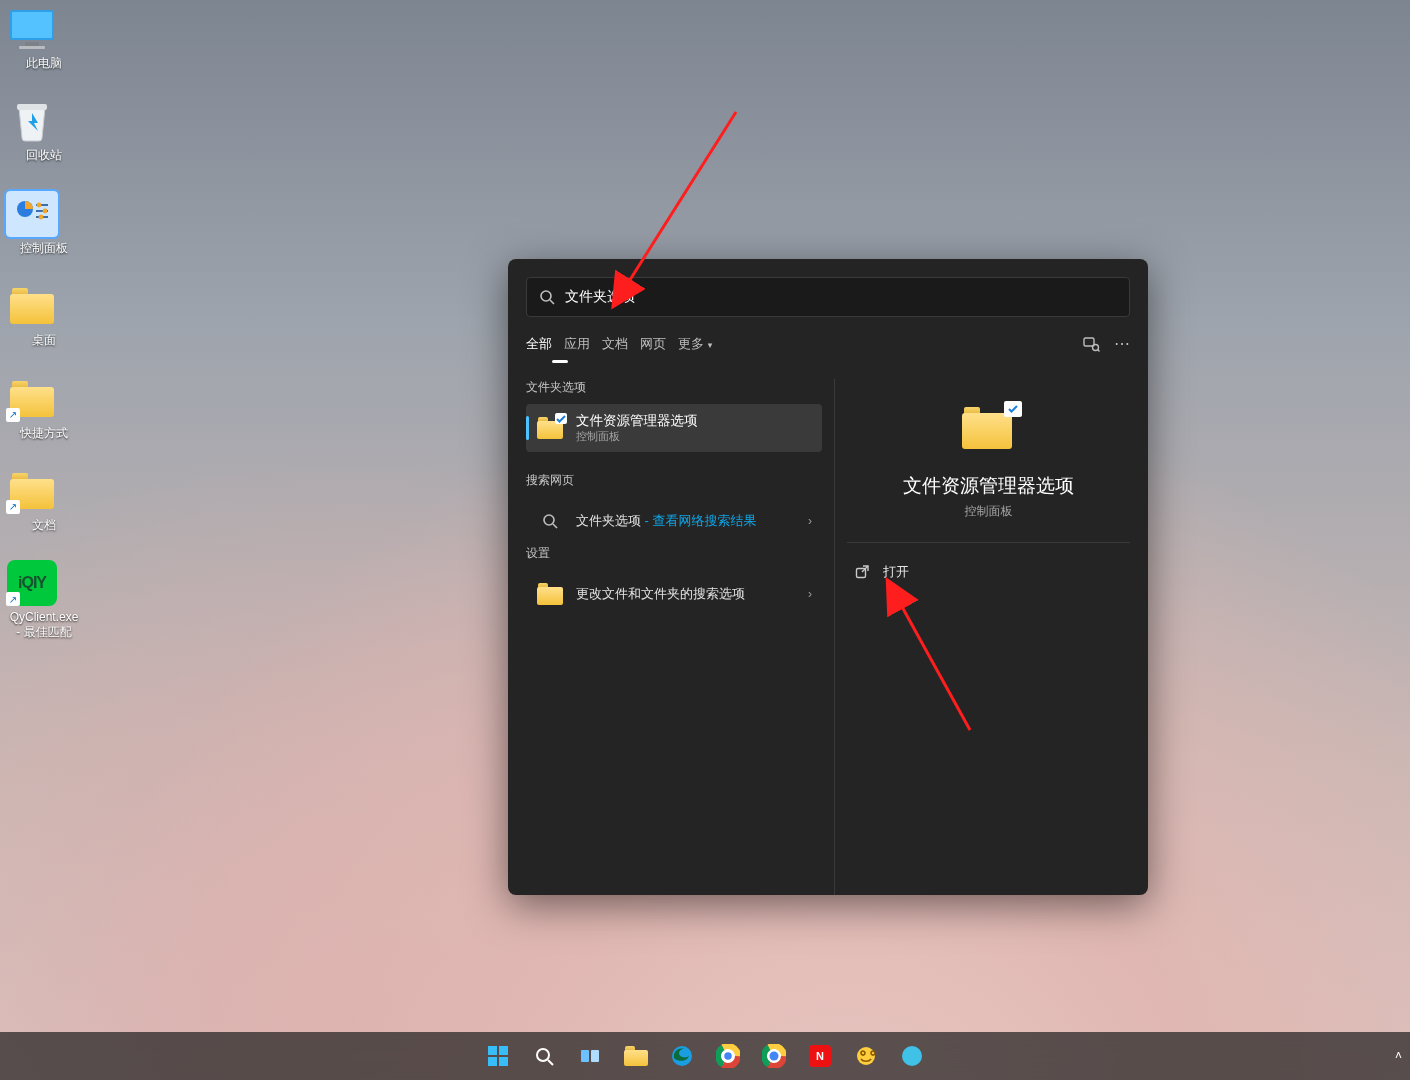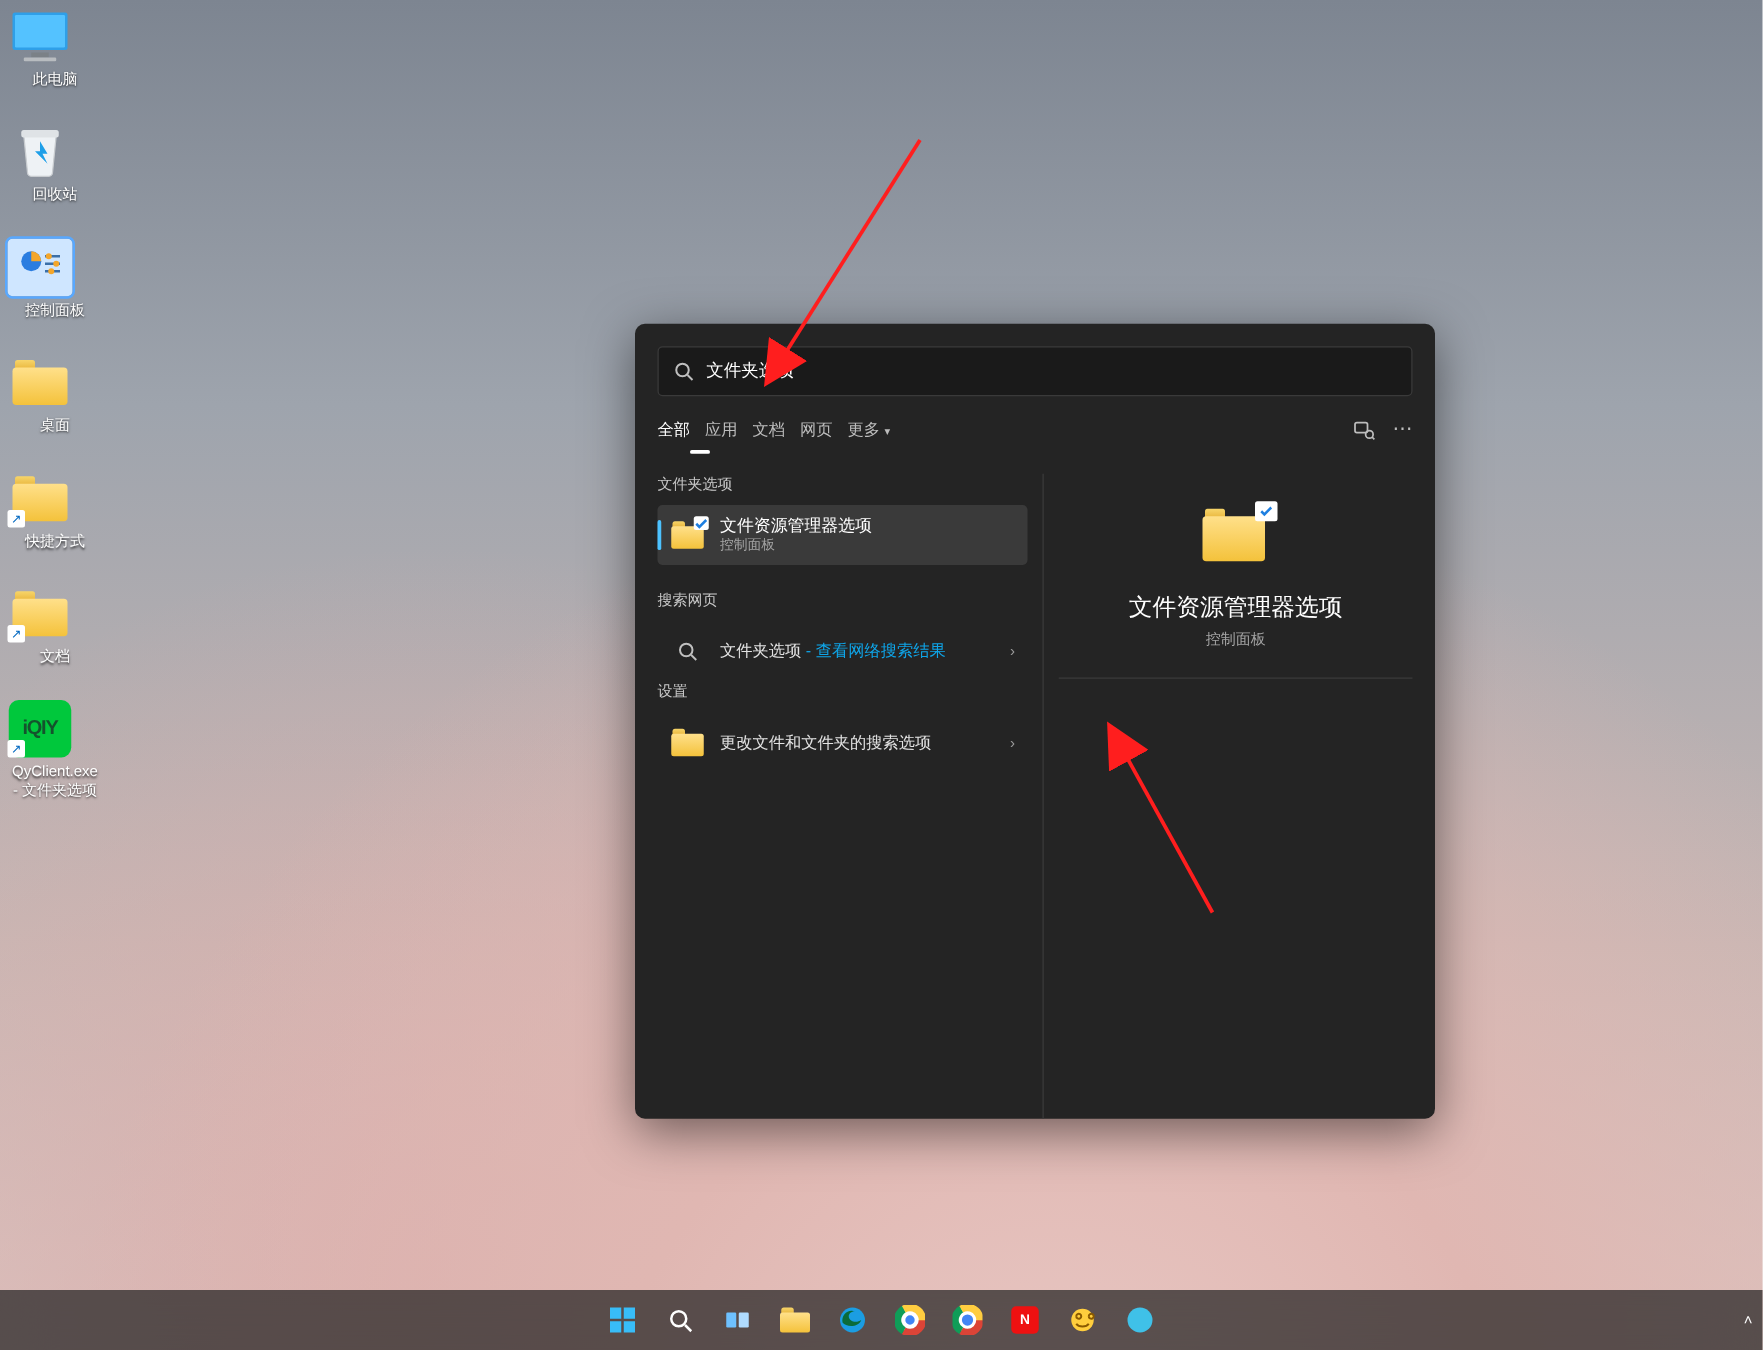--- a/index.html
+++ b/index.html
@@ -148,21 +148,21 @@
       <div class="shortcut-badge">↗</div>
     </div>
     <div class="label">文档</div>
   </div>
 
   <div class="desktop-icon">
     <div class="img iconbox">
       <div style="width:50px;height:46px;background:#00c83c;border-radius:8px;display:flex;align-items:center;justify-content:center;color:#14532d;font-weight:700;font-size:16px;letter-spacing:-1px;">iQIY</div>
       <div class="shortcut-badge">↗</div>
     </div>
-    <div class="label">QyClient.exe - 文件夹选项</div>
+    <div class="label">QyClient.exe - 最佳匹配</div>
   </div>
 </div>
 
 <div class="search-panel">
   <div class="search-box">
     <svg width="16" height="16" viewBox="0 0 16 16" fill="none">
         <circle cx="7" cy="7" r="5" stroke="#bfbfbf" stroke-width="1.6"></circle>
         <line x1="11" y1="11" x2="15" y2="15" stroke="#bfbfbf" stroke-width="1.6"></line>
       </svg>
     <input type="text" value="文件夹选项" style="">
@@ -242,20 +242,30 @@
           </div>
         <div class="check-badge">
             <svg viewBox="0 0 12 12">
               <path d="M2 6l2.5 2.5L10 3" stroke="#1e7fe0" stroke-width="2" fill="none"></path>
             </svg>
           </div>
       </div>
       <div class="preview-title">文件资源管理器选项</div>
       <div class="preview-sub">控制面板</div>
       <div class="preview-divider"></div>
+      <div class="action-row">
+        <div class="aicon">
+          <svg width="16" height="16" viewBox="0 0 16 16" fill="none">
+              <rect x="2.5" y="4.5" width="9" height="9" rx="1.5" stroke="#c9c9c9" stroke-width="1.4"></rect>
+              <path d="M9 2h5v5" stroke="#c9c9c9" stroke-width="1.4"></path>
+              <path d="M14 2L8 8" stroke="#c9c9c9" stroke-width="1.4"></path>
+            </svg>
+        </div>
+        <div class="alabel">打开</div>
+      </div>
     </div>
   </div>
 </div>
 
 <svg class="arrow-svg" style="left:596px; top:102px;" width="160" height="220">
   <defs>
       <marker id="ah1" markerWidth="12" markerHeight="12" refX="9" refY="6" orient="auto">
         <path d="M0 0L12 6L0 12z" fill="#ff1e1e"></path>
       </marker>
     </defs>

